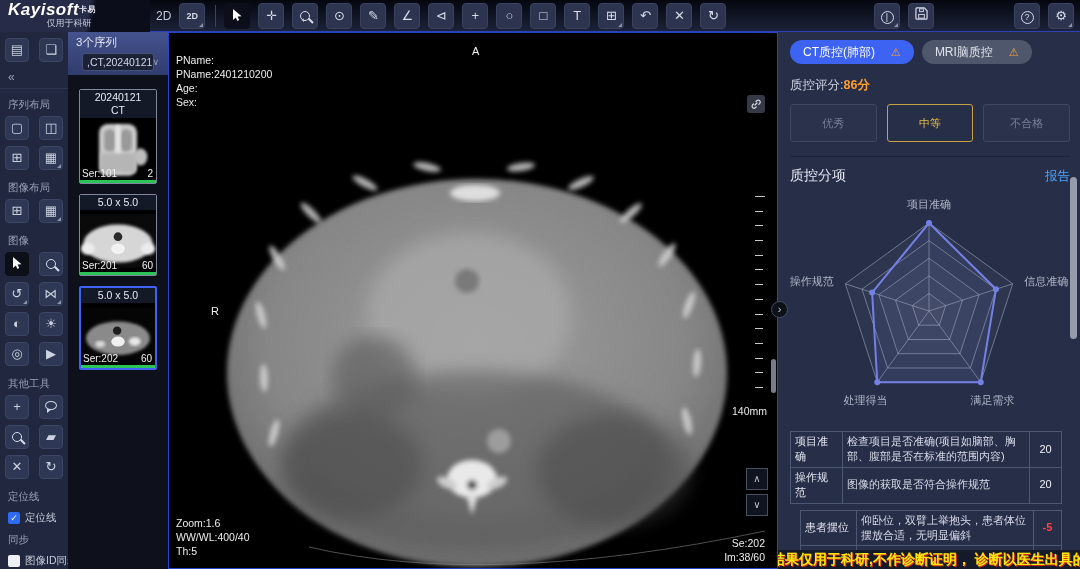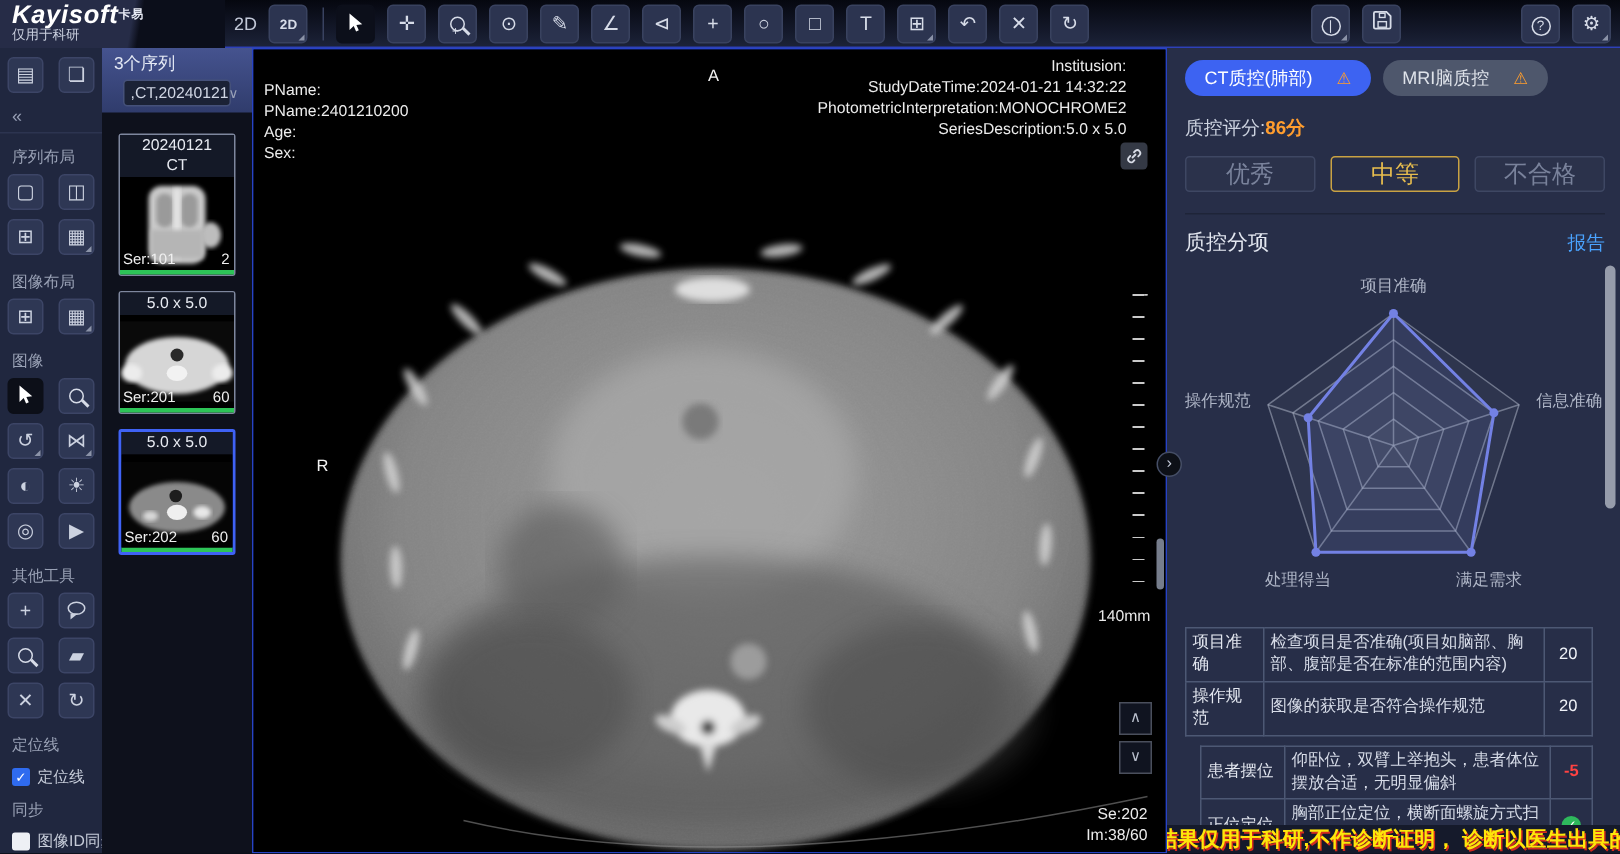--- a/index.html
+++ b/index.html
@@ -8,21 +8,21 @@
   .app { position:relative; width:1080px; height:569px; background:#161c2e; overflow:hidden; }
 
   
   .topbar { position:absolute; left:0; top:0; width:1080px; height:32px;
     background:linear-gradient(180deg,#05070f 0%,#151a2c 70%,#1c2338 100%);
     border-bottom:1px solid #2e41b8; display:flex; align-items:center; z-index:30; }
   .logo-wrap { width:150px; height:32px; padding:1px 6px 0 8px;
     background:linear-gradient(100deg,#262c47 0 58%,#0b0e1a 62%); position:relative; }
   .brand { color:#fff; font-size:17px; font-weight:bold; font-style:italic; letter-spacing:.5px; line-height:17px; }
   .brand-suffix { font-size:8px; font-style:normal; vertical-align:top; color:#e8ebf5; }
-  .tagline { color:#c9cfde; font-size:9px; text-align:left; padding-right:14px; line-height:10px; }
+  .tagline { color:#c9cfde; font-size:9px; text-align:center; padding-right:14px; line-height:10px; }
   .mode2d { color:#c3c9d8; font-size:12px; margin:0 8px 0 6px; }
   .tbtn { width:26px; height:26px; margin-right:8px; border-radius:4px; background:#2c3450;
     color:#d7dce8; font-size:13px; line-height:24px; text-align:center; position:relative; flex:0 0 auto;
     border:1px solid #39425f; cursor:pointer; }
   .tbtn.small-font { font-size:9px; font-weight:bold; }
   .tbtn.active { background:#0c0f1a; border-color:#0c0f1a; }
   .tbtn .corner { position:absolute; right:1px; bottom:1px; width:0; height:0;
     border-left:4px solid transparent; border-bottom:4px solid #8b93a8; }
   .sep { width:1px; height:22px; background:#394260; margin:0 8px 0 2px; flex:0 0 auto; }
   .tb-right { margin-left:auto; display:flex; align-items:center; }
@@ -109,22 +109,22 @@
     padding:8px 10px 0 12px; z-index:20; overflow:hidden; }
   .qc-tabs { display:flex; gap:8px; }
   .pill { height:24px; border-radius:13px; padding:0 13px; font-size:12px; color:#fff;
     display:flex; align-items:center; gap:16px; cursor:pointer; }
   .pill.active { background:#3d63f2; }
   .pill.inactive { background:#4e576c; color:#dfe3ea; }
   .warn { color:#ff9e2d; font-size:11px; }
   .score-row { margin-top:13px; font-size:12.5px; color:#ccd2df; }
   .score-val { color:#ff9d2e; font-weight:bold; }
   .grades { display:flex; gap:10px; margin-top:10px; }
-  .grade { flex:1; height:24px; border-radius:3px; background:#2b324b; border:1px solid #3e4763;
-    color:#79829b; font-size:16px; display:flex; align-items:center; justify-content:center; cursor:pointer; }
+  .grade { flex:1; height:38px; border-radius:3px; background:#2b324b; border:1px solid #3e4763;
+    color:#79829b; font-size:11px; display:flex; align-items:center; justify-content:center; cursor:pointer; }
   .grade.active { background:#272e48; border-color:#c9a243; color:#e7bd4e; }
   .qc-section-head { display:flex; justify-content:space-between; align-items:center;
     margin-top:14px; padding-top:10px; border-top:1px solid #1e2438; }
   .qc-section-title { color:#e3e7f0; font-size:14px; }
   .report-link { color:#4aa3ff; font-size:12.5px; cursor:pointer; }
   .radar-wrap { margin-top:2px; }
   .qc-scrollbar { position:absolute; right:3px; top:145px; width:7px; height:162px;
     background:#969cab; border-radius:4px; cursor:pointer; }
   table.qc { border-collapse:collapse; width:272px; font-size:11px; color:#d7dce8; table-layout:fixed; }
   table.qc td { border:1px solid #4d5874; padding:2px 4px; line-height:1.4; vertical-align:middle; }
@@ -396,43 +396,42 @@
     </svg>
 
     <div class="ov ov-tl">
       <div>PName:</div>
       <div>PName:2401210200</div>
       <div>Age:</div>
       <div>Sex:</div>
     </div>
     <div class="orient" style="left:303px;top:12px">A</div>
     <div class="orient" style="left:42px;top:272px">R</div>
-    <div class="ov ov-tr">
-      <div>Institusion:</div>
-      <div>StudyDateTime:2024-01-21 14:32:22</div>
-      <div>PhotometricInterpretation:MONOCHROME2</div>
-      <div>SeriesDescription:5.0 x 5.0</div>
-    </div>
     <div class="link-btn">
       <svg width="12" height="12" viewBox="0 0 12 12">
         <path d="M5,7 L7,5 M3.5,6 L2.5,7 a2,2 0 0 0 2.8,2.8 L6.3,8.8 M6,3.5 L7,2.5 a2,2 0 0 1 2.8,2.8 L8.8,6.3" stroke="#d8dce6" stroke-width="1.2" fill="none" stroke-linecap="round"></path>
       </svg>
     </div>
 
     <div class="ruler"></div>
     <div class="ruler-label">140mm</div>
 
     <div class="vscroll">
       <div class="vbtn"><span>∧</span></div>
       <div class="vbtn"><span>∨</span></div>
     </div>
     <div class="vp-thumbtrack">
       <div class="vp-thumb"></div>
     </div>
 
+    <div class="ov ov-bl">
+      <div>Zoom:1.6</div>
+      <div>WW/WL:400/40</div>
+      <div>Th:5</div>
+    </div>
     <div class="ov ov-br">
       <div>Se:202</div>
       <div>Im:38/60</div>
     </div>
   </main>
 
   <div class="expander">›</div>
 
   <aside class="qcpanel">
     <div class="qc-tabs">

